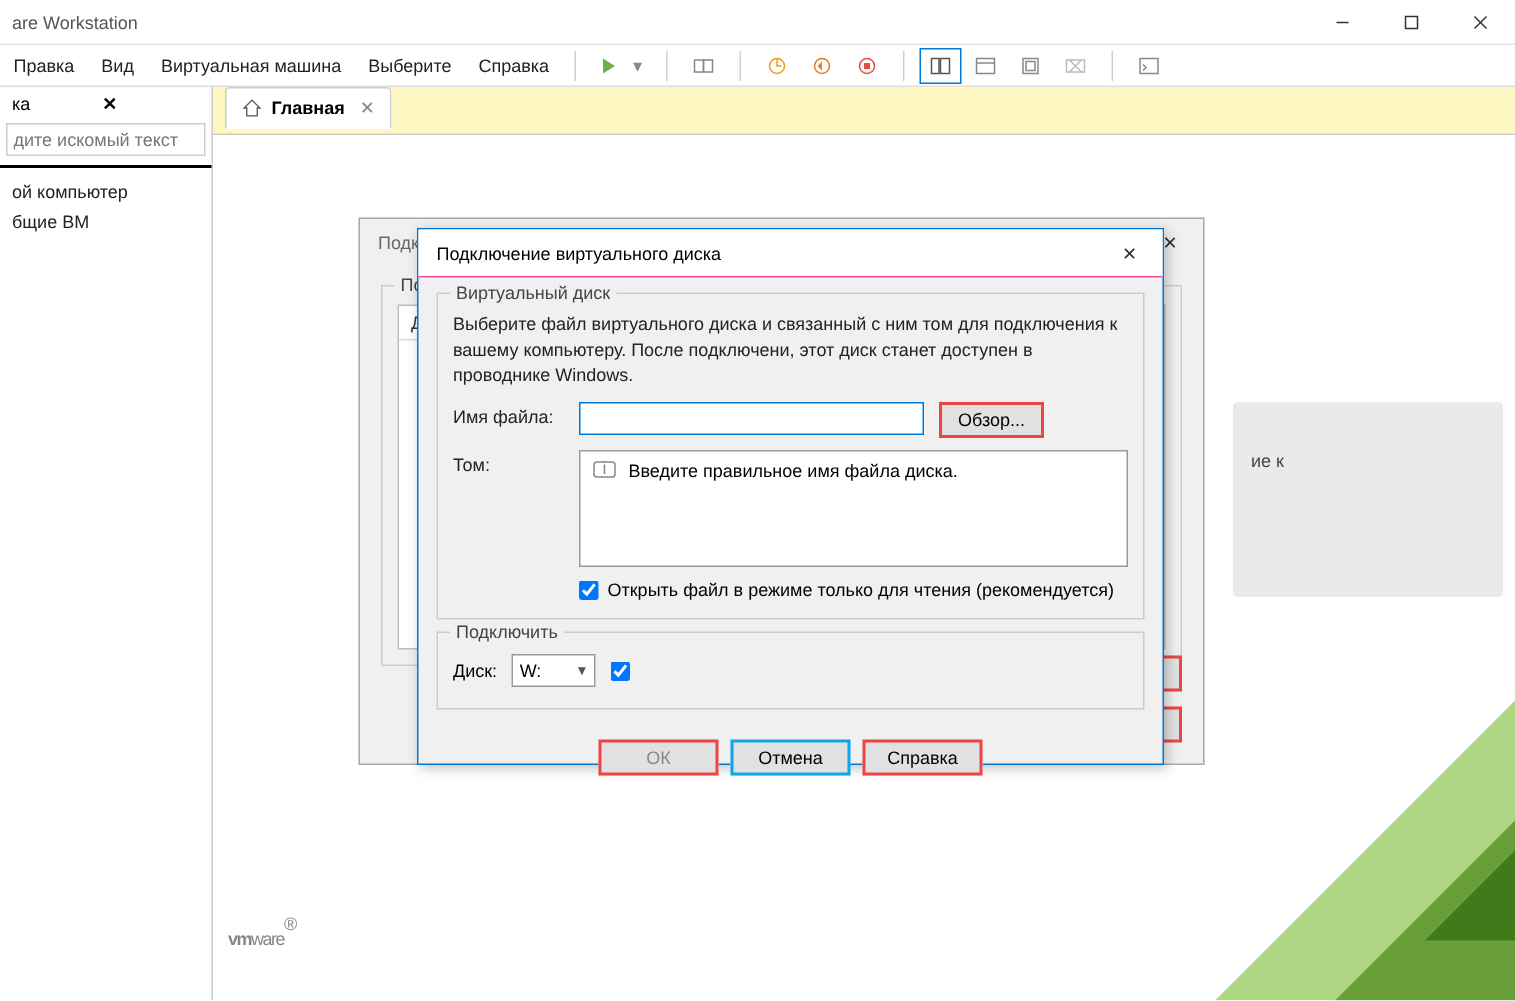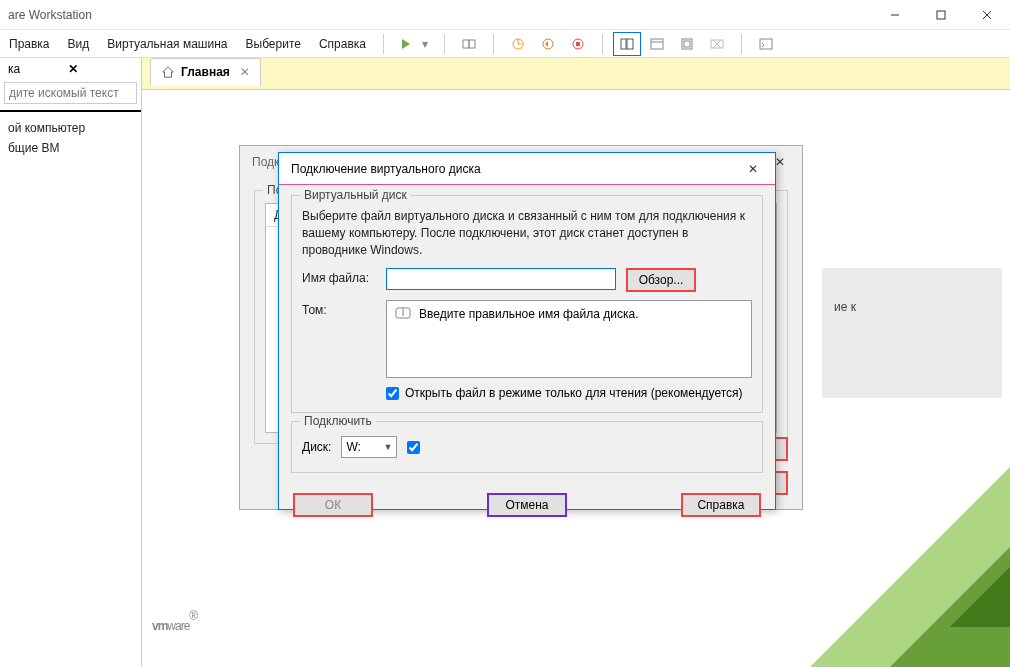--- a/index.html
+++ b/index.html
@@ -55,22 +55,22 @@
 .inner-body { padding: 6px 12px 0; }
 .field-row { display: flex; align-items: flex-start; margin-bottom: 8px; gap: 10px; }
 .field-label { width: 74px; padding-top: 3px; color: #222; }
 .text-input { height: 22px; border: 1px solid #0078d7; background: #fff; padding: 2px 4px; flex: 1; }
 .volume-box { flex: 1; height: 78px; border: 1px solid #999; background: #fff; padding: 6px 8px; display: flex; gap: 8px; align-items: flex-start; }
 .checkbox-row { display: flex; align-items: center; gap: 6px; margin: 6px 0 4px 84px; }
 .checkbox-row input { width: 13px; height: 13px; }
 .inner-mount { padding: 4px 12px; }
 .mount-row { display: flex; align-items: center; gap: 10px; padding: 4px 0; }
 .select { height: 22px; width: 56px; border: 1px solid #999; background: #fff; padding: 0 4px; display: flex; align-items: center; justify-content: space-between; }
-.inner-buttons { display: flex; gap: 8px; justify-content: space-between; padding: 16px 14px 12px; }
-.btn.default { border: 2px solid #6d28d9; }
+.inner-buttons { display: flex; gap: 8px; justify-content: center; padding: 16px 14px 12px; }
+.btn.default { border: 2px solid #0ea5e9; }
 
 .desc-text { color: #222; line-height: 1.4; margin-bottom: 10px; }
 </style>
 </head>
 <body>
 
 <div class="titlebar">
   <span class="title">are Workstation</span>
   <div class="window-controls">
     <div>

